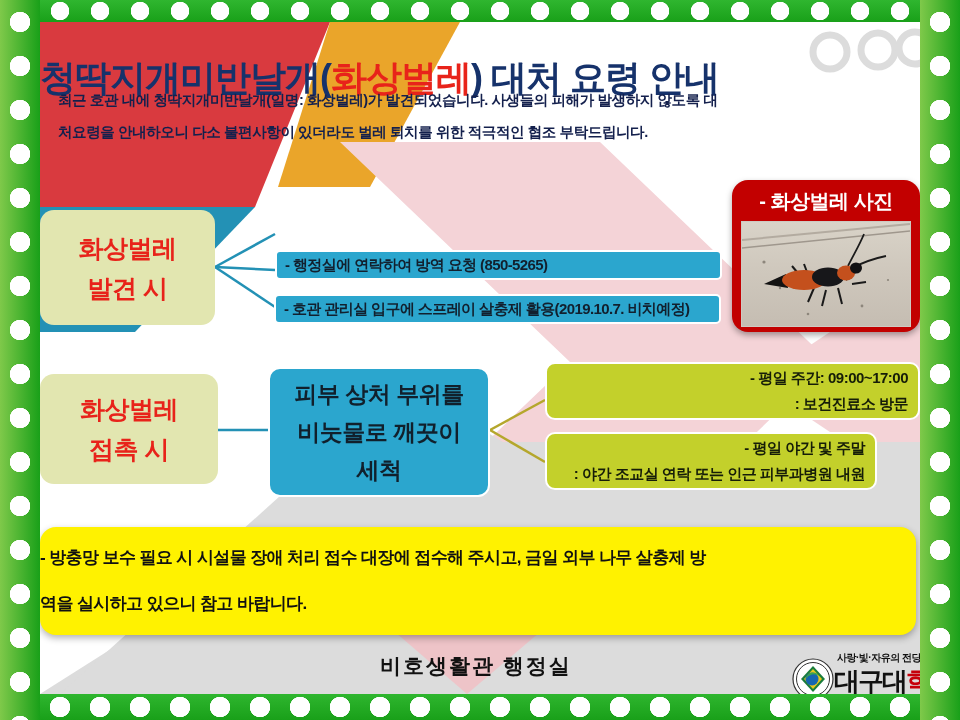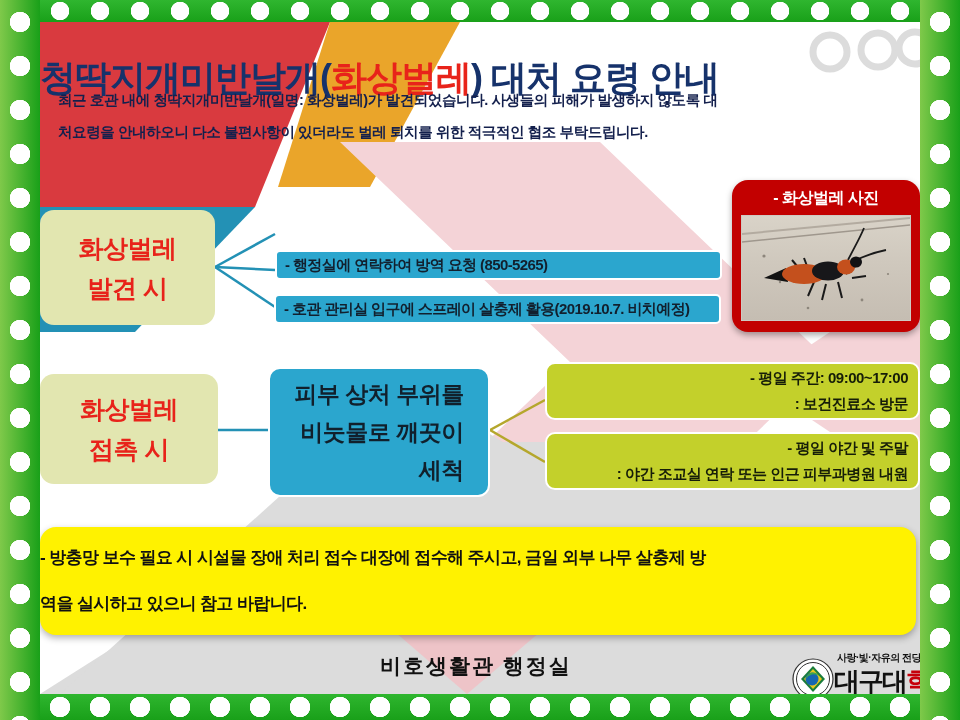--- a/index.html
+++ b/index.html
@@ -83,21 +83,21 @@
     padding:0 10px;letter-spacing:-0.5px;
     flex-direction:column;align-items:flex-end;justify-content:center;
     line-height:26px;
   }
   .box-red{
     background:#c20000;border-radius:16px;
     color:#ffffff;
     flex-direction:column;align-items:center;justify-content:flex-start;
     box-shadow:0 3px 6px rgba(0,0,0,.35);
   }
-  .red-cap{font-size:16px;font-weight:bold;letter-spacing:-0.5px;margin:8px 0 6px 0;}
+  .red-cap{font-size:20px;font-weight:bold;letter-spacing:-0.5px;margin:8px 0 6px 0;}
   .box-yellow{
     background:#fff200;border-radius:16px;
     color:#111111;font-size:17px;font-weight:bold;
     padding:0 0;letter-spacing:-0.6px;line-height:46px;
     flex-direction:column;align-items:flex-start;justify-content:center;
     box-shadow:0 3px 7px rgba(0,0,0,.3);
   }
 
   
   .photo{width:168px;height:104px;border:1px solid #cfc9c2;}
@@ -228,34 +228,34 @@
       </svg>
     </div>
 
     <div class="box box-label" style="left:0px;top:352px;width:178px;height:110px;">
       <div>
         <div>화상벌레</div>
         <div>접촉 시</div>
       </div>
     </div>
 
-    <div class="box box-blue-big" style="left:228px;top:345px;width:222px;height:130px;text-align:right;">
+    <div class="box box-blue-big" style="left:228px;top:345px;width:222px;height:130px;">
       <div>
         <div>피부 상처 부위를</div>
         <div>비눗물로 깨끗이</div>
         <div>세척</div>
       </div>
     </div>
 
     <div class="box box-olive" style="left:505px;top:340px;width:375px;height:58px;">
       <span>- 평일 주간: 09:00~17:00</span>
       <span>: 보건진료소 방문</span>
     </div>
 
-    <div class="box box-olive" style="left:505px;top:410px;width:375px;height:58px;">
+    <div class="box box-olive" style="left:505px;top:410px;width:332px;height:58px;">
       <span>- 평일 야간 및 주말</span>
       <span>: 야간 조교실 연락 또는 인근 피부과병원 내원</span>
     </div>
 
     <div class="box box-yellow" style="left:0px;top:505px;width:876px;height:108px;">
       <span>- 방충망 보수 필요 시 시설물 장애 처리 접수 대장에 접수해 주시고, 금일 외부 나무 살충제 방</span>
       <span>역을 실시하고 있으니 참고 바랍니다.</span>
     </div>
 
     <div class="footer-dept">비호생활관  행정실</div>

